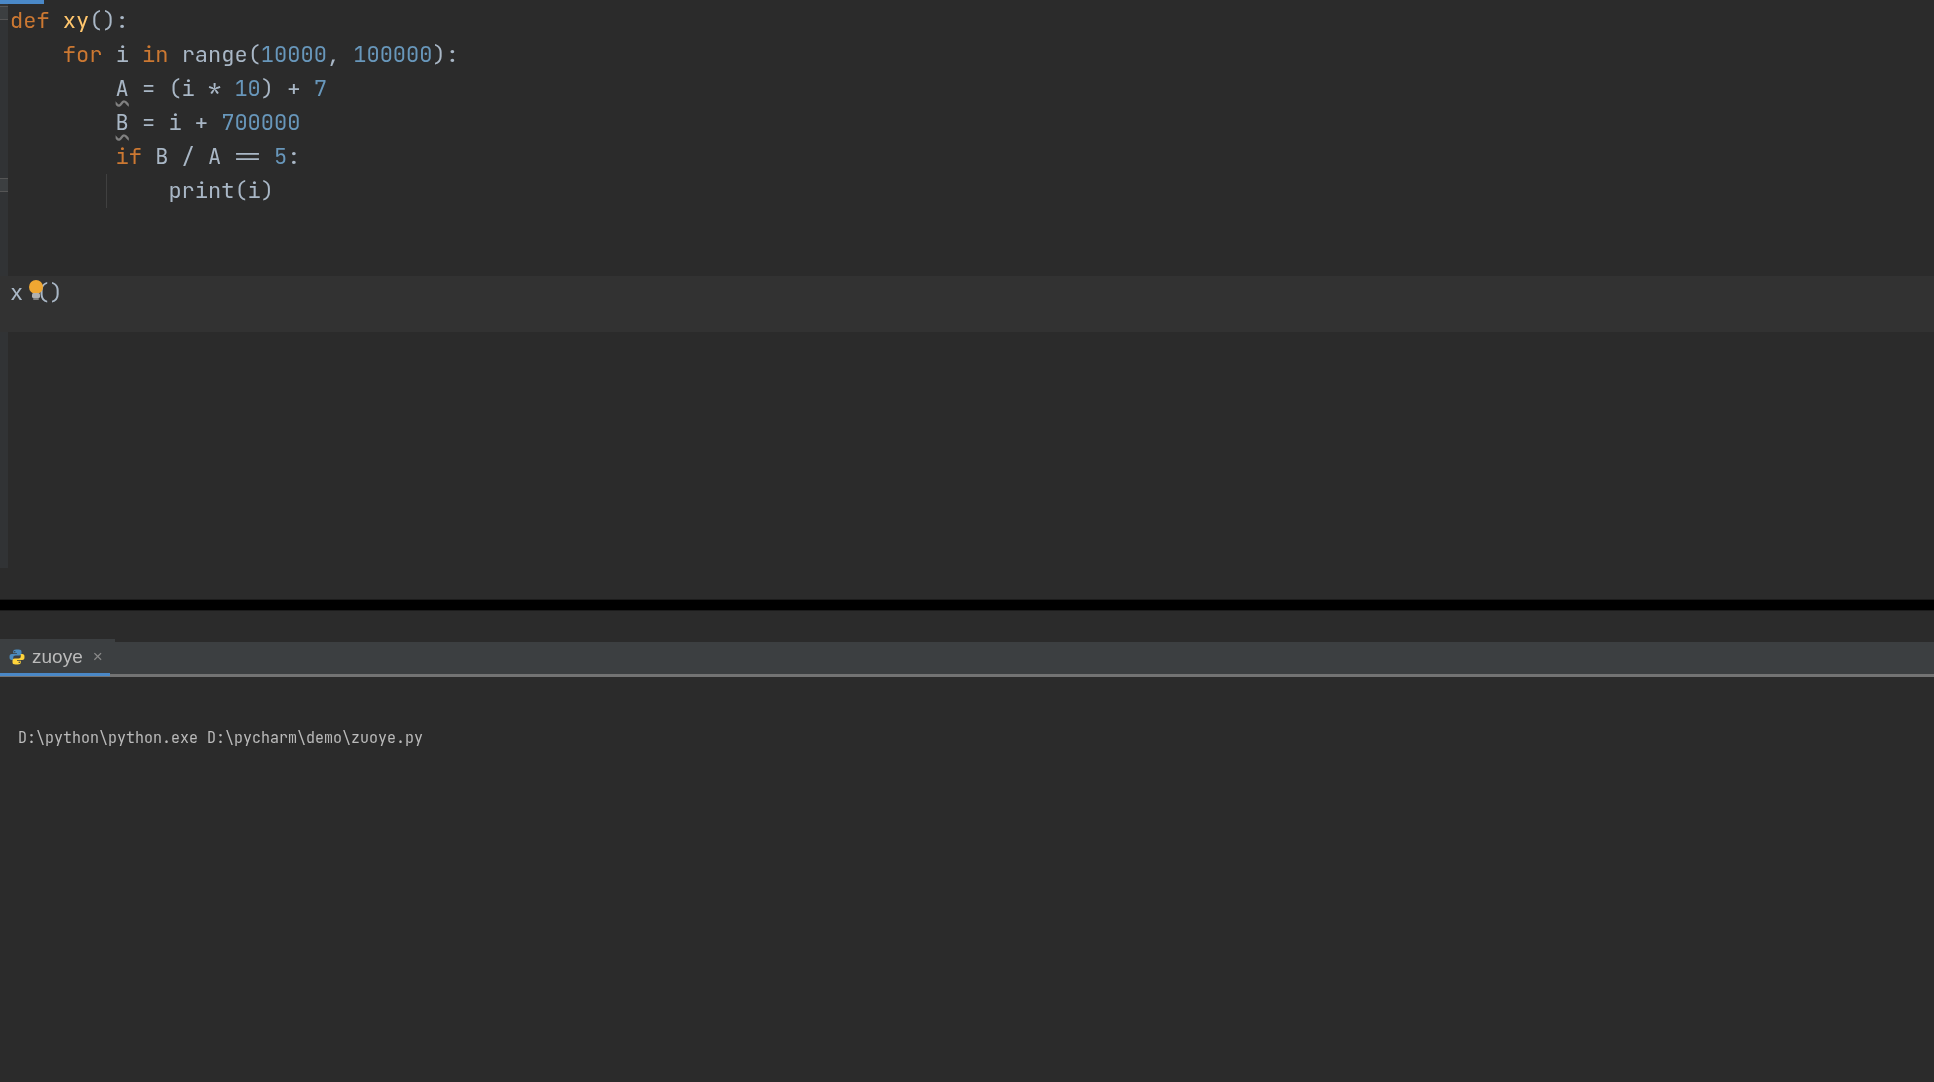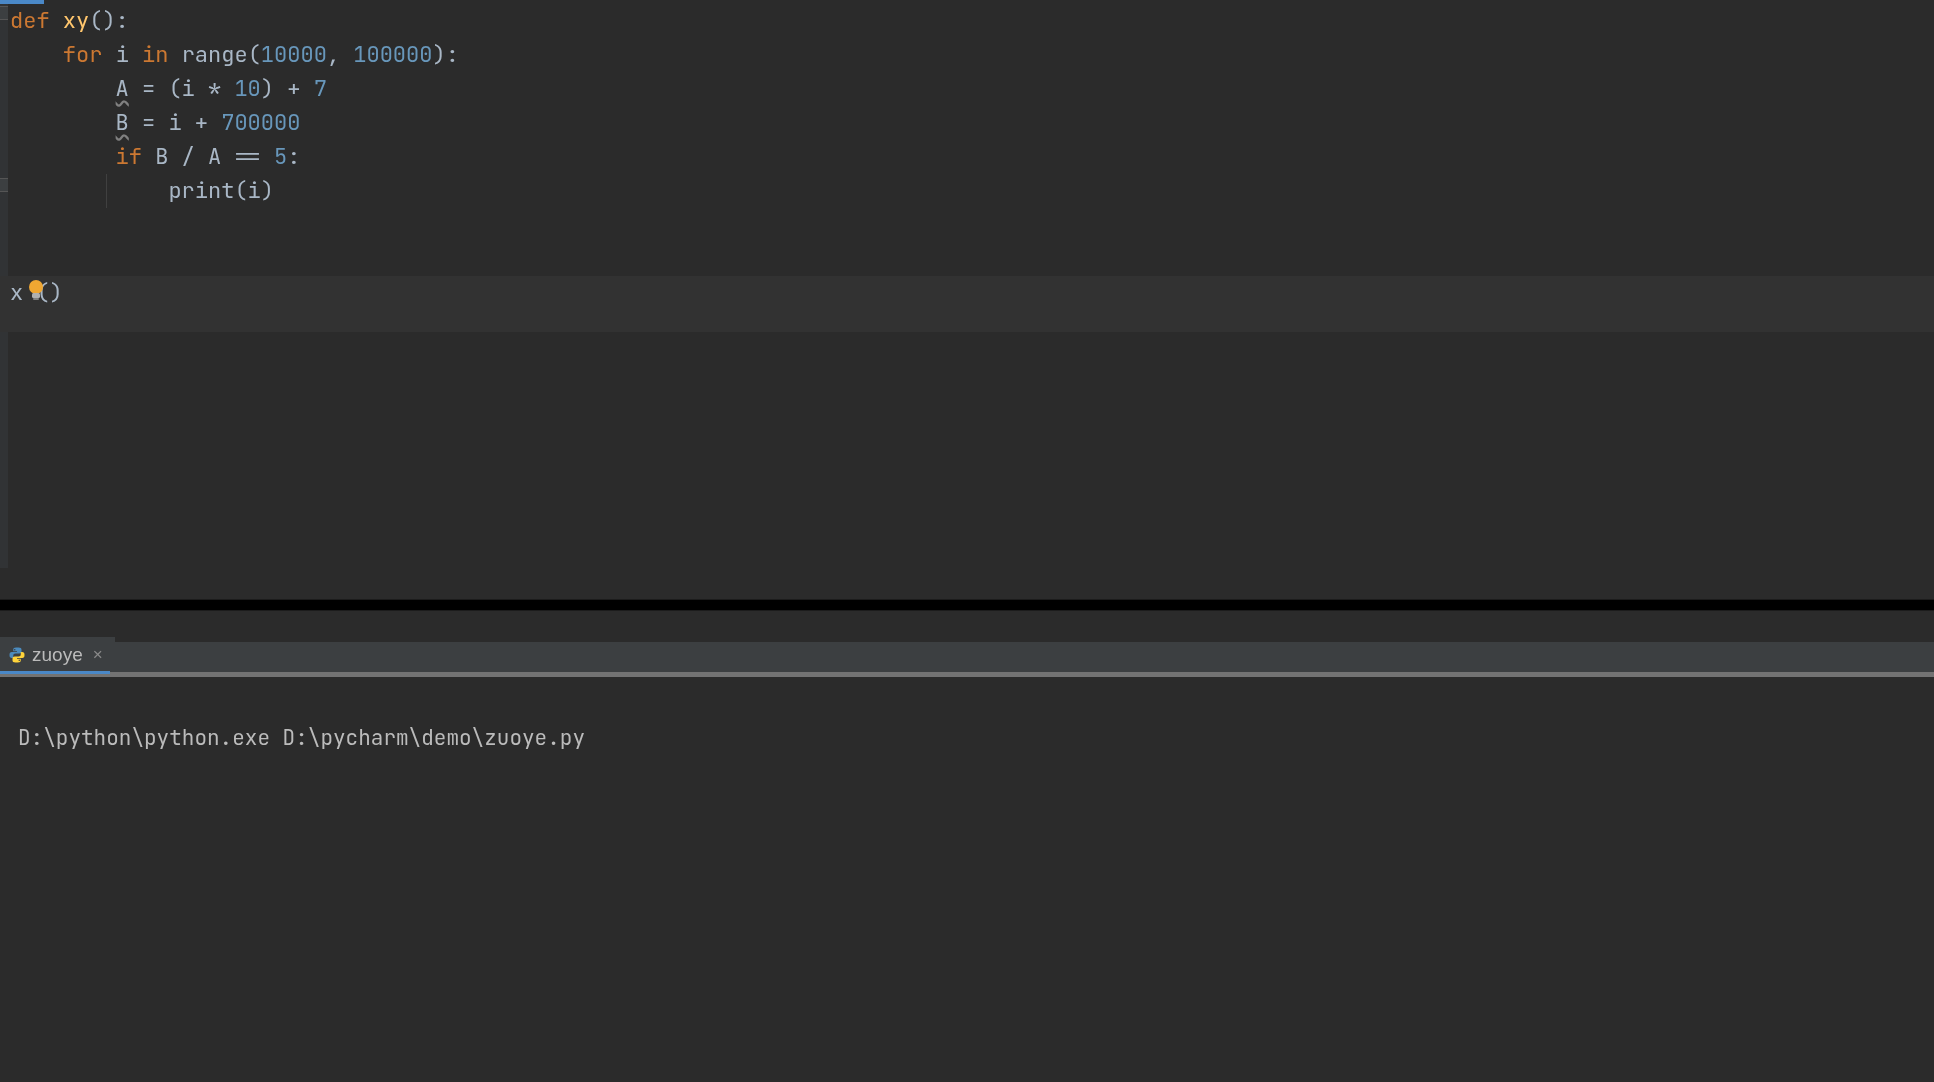--- a/index.html
+++ b/index.html
@@ -104,21 +104,21 @@
   }
   .run-panel {
     flex: 1 1 auto;
     display: flex;
     flex-direction: column;
     background: #2b2b2b;
   }
   .run-tabbar {
     height: 35px;
     background: #3c3f41;
-    border-bottom: 5px solid #737373;
+    border-bottom: 3px solid #737373;
     display: flex;
     align-items: flex-end;
     position: relative;
   }
   .tab-underline {
     position: absolute;
     left: 0;
     bottom: -2px;
     width: 110px;
     height: 3px;
@@ -143,21 +143,21 @@
     color: #8a8a8a;
     font-size: 17px;
     margin-left: 4px;
     font-family: sans-serif;
   }
   .console {
     flex: 1 1 auto;
     background: #2b2b2b;
     padding: 10px 18px;
     font-family: inherit;
-    font-size: 21px;
+    font-size: 15px;
     line-height: 34px;
     color: #bbbbbb;
     white-space: pre;
   }
 </style>
 </head>
 <body>
 
 <div class="root">
 

